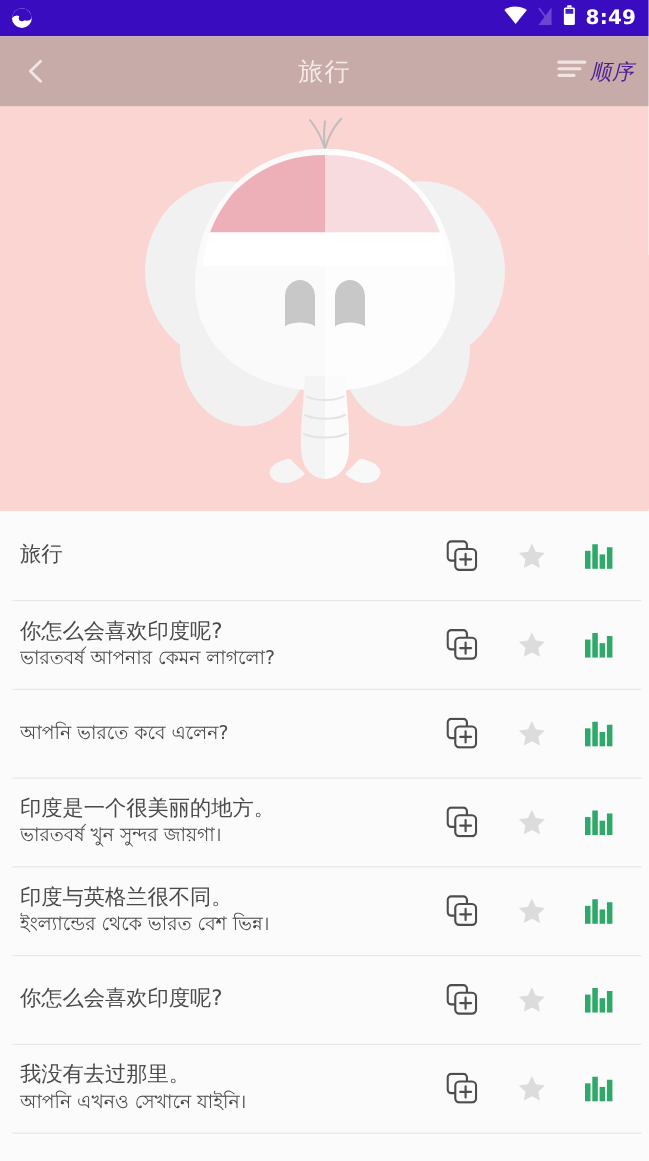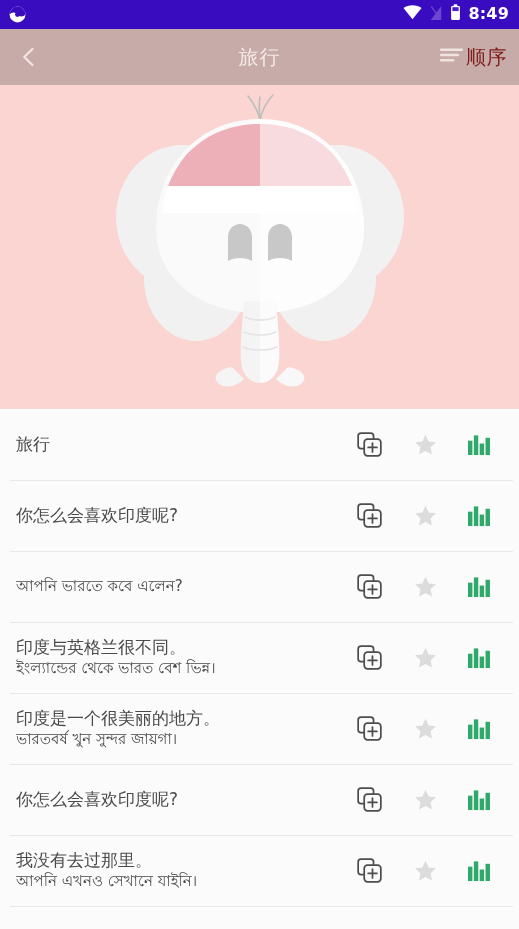--- a/index.html
+++ b/index.html
@@ -29,21 +29,21 @@
   }
   .tb-back { width:46px; height:46px; display:flex; align-items:center; justify-content:center; cursor:pointer; }
   .tb-title {
     position:absolute; left:0; right:0; text-align:center;
     color:#F4E9E7; font-size:20px; letter-spacing:1px; pointer-events:none;
   }
   .tb-sort {
     margin-left:auto; display:flex; align-items:center; gap:2px;
     cursor:pointer; position:relative; z-index:2; padding:4px 0 4px 6px;
   }
-  .tb-sort-label { color:#7f1d1d; font-size:20px; letter-spacing:.5px; }
+  .tb-sort-label { color:#4c1d95; font-size:17px; letter-spacing:.5px;font-style:italic; }
 
   
   .hero {
     flex:0 0 324px; height:324px; background:#FBD5D1;
     display:flex; align-items:flex-start; justify-content:center; overflow:hidden;
   }
   .hero svg { display:block; margin-top:4px; }
 
   
   .list { flex:1 1 auto; background:#FBFBFB; overflow:hidden; }
@@ -196,20 +196,21 @@
             <rect x="13.2" y="11" width="4.6" height="12" fill="#2EA96A"></rect>
             <rect x="19.3" y="5" width="4.6" height="18" fill="#2EA96A"></rect>
           </svg>
         </span>
       </div>
     </div>
 
     <div class="row">
       <div class="row-texts">
         <div class="row-primary">你怎么会喜欢印度呢?</div>
+        <div class="row-secondary">ভারতবর্ষ আপনার কেমন লাগলো?</div>
       </div>
       <div class="row-actions">
         <span class="act copy">
           <svg width="25" height="25" viewBox="0 0 26 26">
             <rect x="1.2" y="1.2" width="16" height="16" rx="3" fill="none" stroke="#4D4D4D" stroke-width="1.8"></rect>
             <rect x="7.5" y="7.5" width="17.3" height="17.3" rx="3.4" fill="#FBFBFB" stroke="#4D4D4D" stroke-width="1.8"></rect>
             <line x1="16.1" y1="11.6" x2="16.1" y2="20.7" stroke="#4D4D4D" stroke-width="1.8" stroke-linecap="round"></line>
             <line x1="11.6" y1="16.1" x2="20.7" y2="16.1" stroke="#4D4D4D" stroke-width="1.8" stroke-linecap="round"></line>
           </svg>
         </span>
@@ -225,20 +226,50 @@
             <rect x="13.2" y="11" width="4.6" height="12" fill="#2EA96A"></rect>
             <rect x="19.3" y="5" width="4.6" height="18" fill="#2EA96A"></rect>
           </svg>
         </span>
       </div>
     </div>
 
     <div class="row">
       <div class="row-texts">
         <div class="row-secondary">আপনি ভারতে কবে এলেন?</div>
+      </div>
+      <div class="row-actions">
+        <span class="act copy">
+          <svg width="25" height="25" viewBox="0 0 26 26">
+            <rect x="1.2" y="1.2" width="16" height="16" rx="3" fill="none" stroke="#4D4D4D" stroke-width="1.8"></rect>
+            <rect x="7.5" y="7.5" width="17.3" height="17.3" rx="3.4" fill="#FBFBFB" stroke="#4D4D4D" stroke-width="1.8"></rect>
+            <line x1="16.1" y1="11.6" x2="16.1" y2="20.7" stroke="#4D4D4D" stroke-width="1.8" stroke-linecap="round"></line>
+            <line x1="11.6" y1="16.1" x2="20.7" y2="16.1" stroke="#4D4D4D" stroke-width="1.8" stroke-linecap="round"></line>
+          </svg>
+        </span>
+        <span class="act star">
+          <svg width="25" height="25" viewBox="0 0 24 24">
+            <path d="M12 2.6 L15 9 L22 9.9 L16.9 14.7 L18.2 21.5 L12 18.2 L5.8 21.5 L7.1 14.7 L2 9.9 L9 9 Z" fill="#DCDCDC"></path>
+          </svg>
+        </span>
+        <span class="act chart">
+          <svg width="25" height="23" viewBox="0 0 26 24">
+            <rect x="1" y="8" width="4.6" height="15" fill="#2EA96A"></rect>
+            <rect x="7.1" y="2.5" width="4.6" height="20.5" fill="#2EA96A"></rect>
+            <rect x="13.2" y="11" width="4.6" height="12" fill="#2EA96A"></rect>
+            <rect x="19.3" y="5" width="4.6" height="18" fill="#2EA96A"></rect>
+          </svg>
+        </span>
+      </div>
+    </div>
+
+    <div class="row">
+      <div class="row-texts">
+        <div class="row-primary">印度是一个很美丽的地方。</div>
+        <div class="row-secondary">ভারতবর্ষ খুন সুন্দর জায়গা।</div>
       </div>
       <div class="row-actions">
         <span class="act copy">
           <svg width="25" height="25" viewBox="0 0 26 26">
             <rect x="1.2" y="1.2" width="16" height="16" rx="3" fill="none" stroke="#4D4D4D" stroke-width="1.8"></rect>
             <rect x="7.5" y="7.5" width="17.3" height="17.3" rx="3.4" fill="#FBFBFB" stroke="#4D4D4D" stroke-width="1.8"></rect>
             <line x1="16.1" y1="11.6" x2="16.1" y2="20.7" stroke="#4D4D4D" stroke-width="1.8" stroke-linecap="round"></line>
             <line x1="11.6" y1="16.1" x2="20.7" y2="16.1" stroke="#4D4D4D" stroke-width="1.8" stroke-linecap="round"></line>
           </svg>
         </span>
@@ -283,50 +314,20 @@
             <rect x="7.1" y="2.5" width="4.6" height="20.5" fill="#2EA96A"></rect>
             <rect x="13.2" y="11" width="4.6" height="12" fill="#2EA96A"></rect>
             <rect x="19.3" y="5" width="4.6" height="18" fill="#2EA96A"></rect>
           </svg>
         </span>
       </div>
     </div>
 
     <div class="row">
       <div class="row-texts">
-        <div class="row-primary">印度是一个很美丽的地方。</div>
-        <div class="row-secondary">ভারতবর্ষ খুন সুন্দর জায়গা।</div>
-      </div>
-      <div class="row-actions">
-        <span class="act copy">
-          <svg width="25" height="25" viewBox="0 0 26 26">
-            <rect x="1.2" y="1.2" width="16" height="16" rx="3" fill="none" stroke="#4D4D4D" stroke-width="1.8"></rect>
-            <rect x="7.5" y="7.5" width="17.3" height="17.3" rx="3.4" fill="#FBFBFB" stroke="#4D4D4D" stroke-width="1.8"></rect>
-            <line x1="16.1" y1="11.6" x2="16.1" y2="20.7" stroke="#4D4D4D" stroke-width="1.8" stroke-linecap="round"></line>
-            <line x1="11.6" y1="16.1" x2="20.7" y2="16.1" stroke="#4D4D4D" stroke-width="1.8" stroke-linecap="round"></line>
-          </svg>
-        </span>
-        <span class="act star">
-          <svg width="25" height="25" viewBox="0 0 24 24">
-            <path d="M12 2.6 L15 9 L22 9.9 L16.9 14.7 L18.2 21.5 L12 18.2 L5.8 21.5 L7.1 14.7 L2 9.9 L9 9 Z" fill="#DCDCDC"></path>
-          </svg>
-        </span>
-        <span class="act chart">
-          <svg width="25" height="23" viewBox="0 0 26 24">
-            <rect x="1" y="8" width="4.6" height="15" fill="#2EA96A"></rect>
-            <rect x="7.1" y="2.5" width="4.6" height="20.5" fill="#2EA96A"></rect>
-            <rect x="13.2" y="11" width="4.6" height="12" fill="#2EA96A"></rect>
-            <rect x="19.3" y="5" width="4.6" height="18" fill="#2EA96A"></rect>
-          </svg>
-        </span>
-      </div>
-    </div>
-
-    <div class="row">
-      <div class="row-texts">
         <div class="row-primary">你怎么会喜欢印度呢?</div>
       </div>
       <div class="row-actions">
         <span class="act copy">
           <svg width="25" height="25" viewBox="0 0 26 26">
             <rect x="1.2" y="1.2" width="16" height="16" rx="3" fill="none" stroke="#4D4D4D" stroke-width="1.8"></rect>
             <rect x="7.5" y="7.5" width="17.3" height="17.3" rx="3.4" fill="#FBFBFB" stroke="#4D4D4D" stroke-width="1.8"></rect>
             <line x1="16.1" y1="11.6" x2="16.1" y2="20.7" stroke="#4D4D4D" stroke-width="1.8" stroke-linecap="round"></line>
             <line x1="11.6" y1="16.1" x2="20.7" y2="16.1" stroke="#4D4D4D" stroke-width="1.8" stroke-linecap="round"></line>
           </svg>

